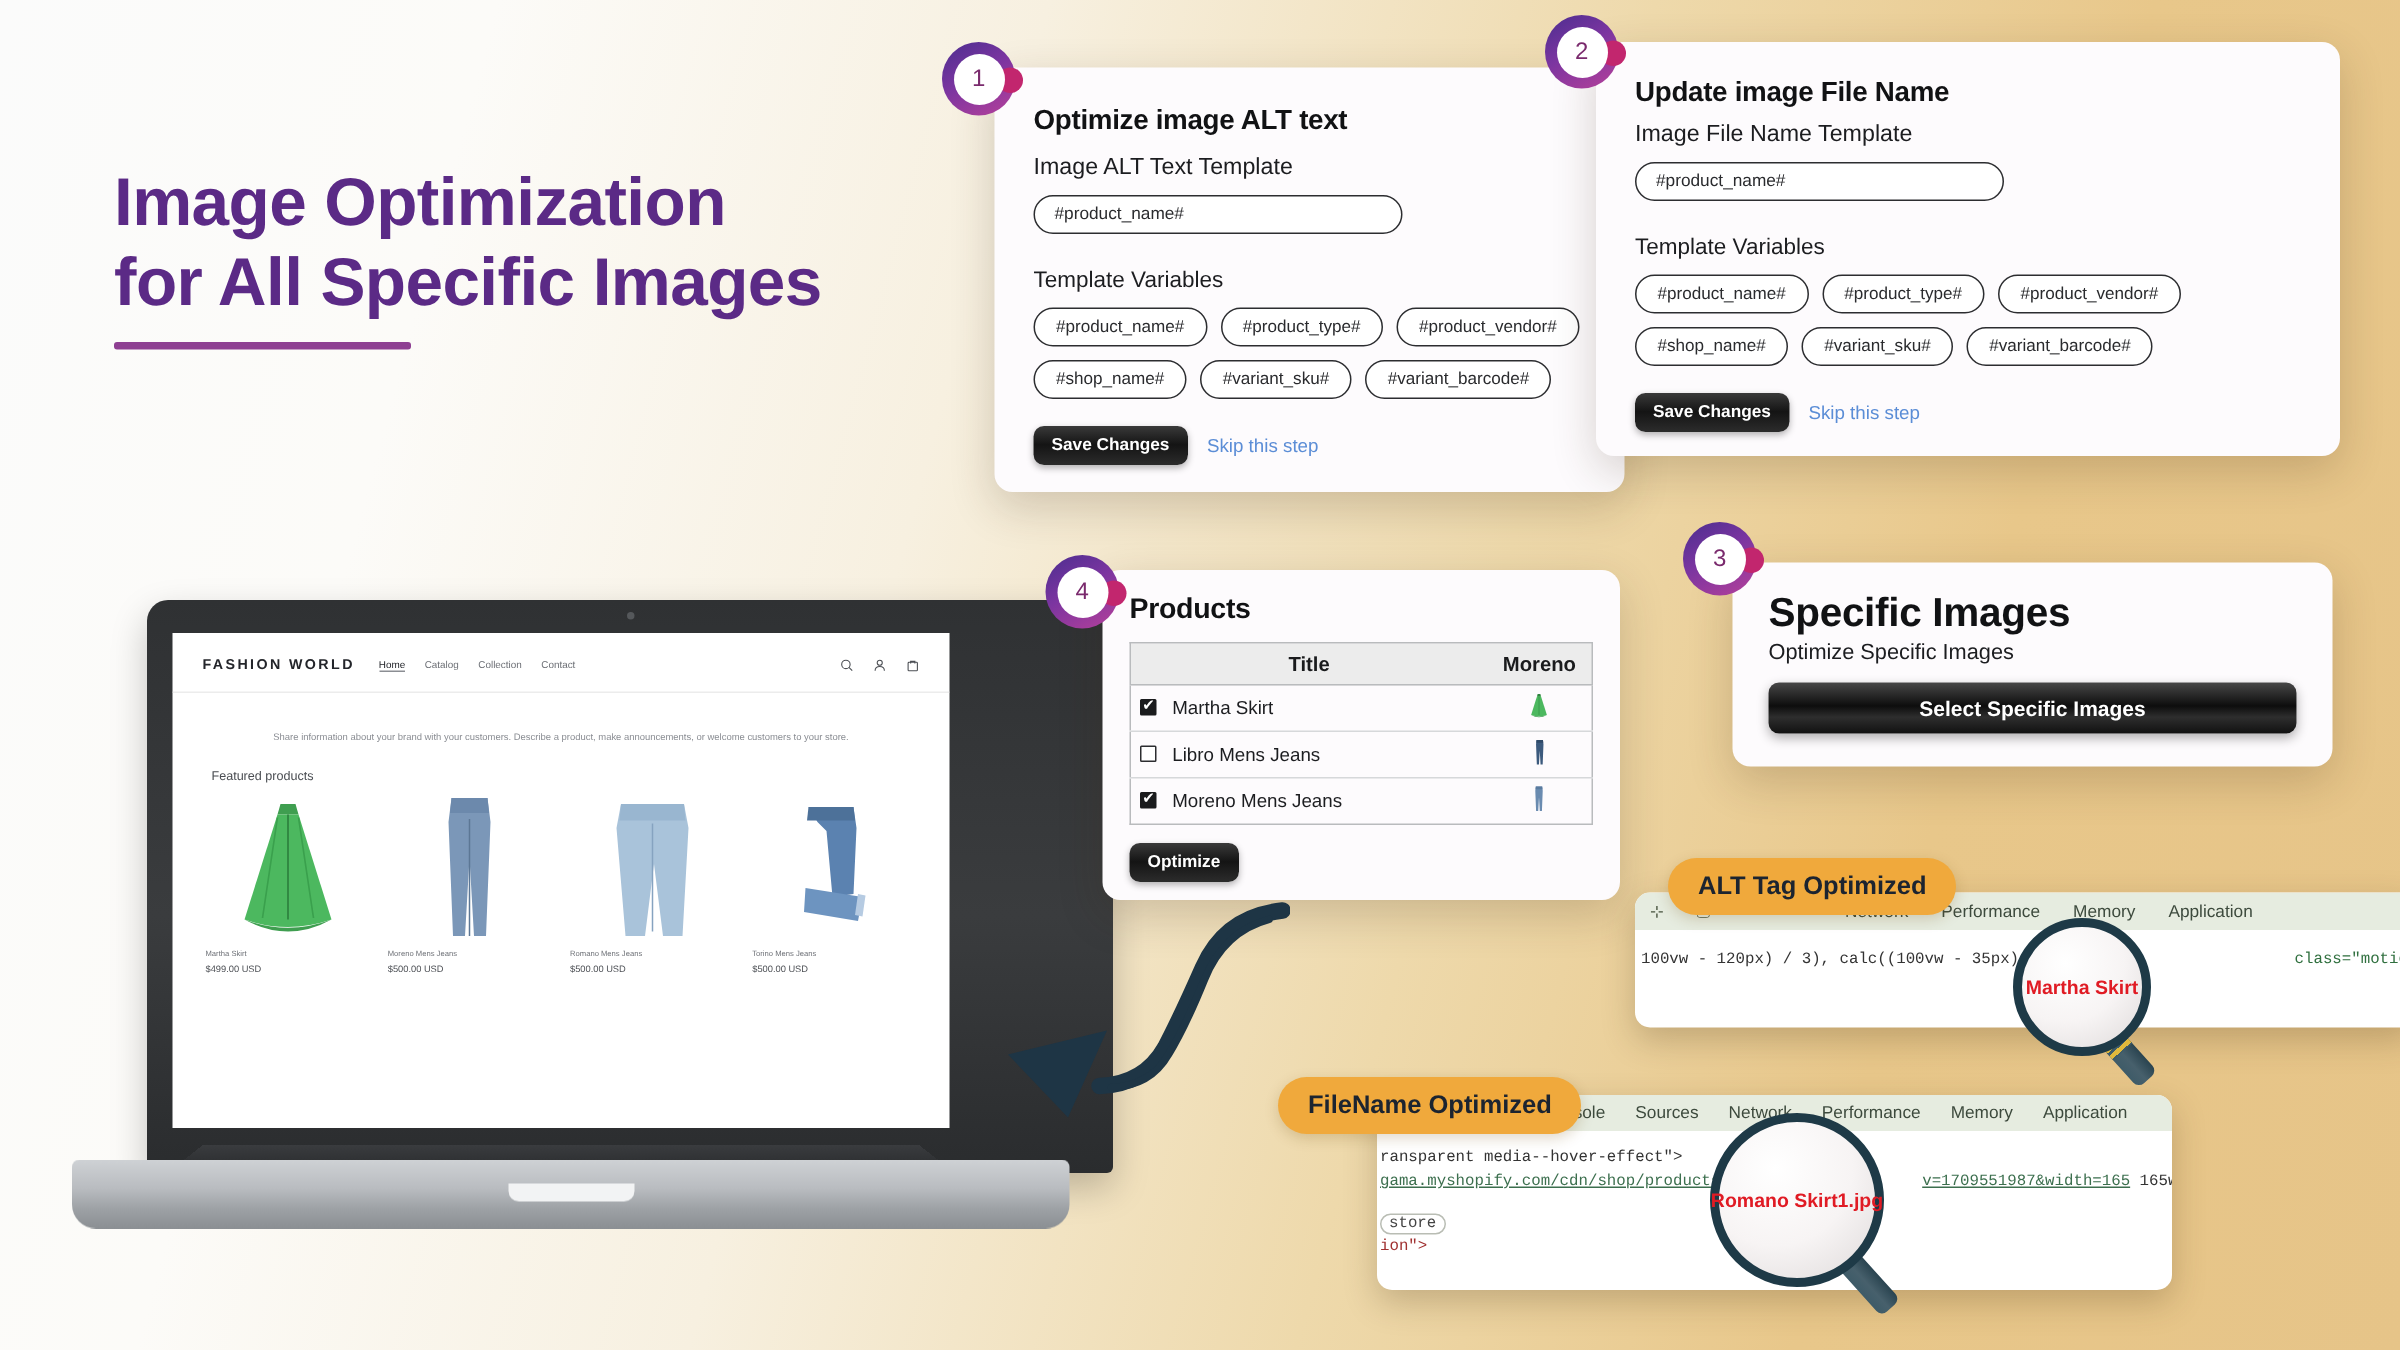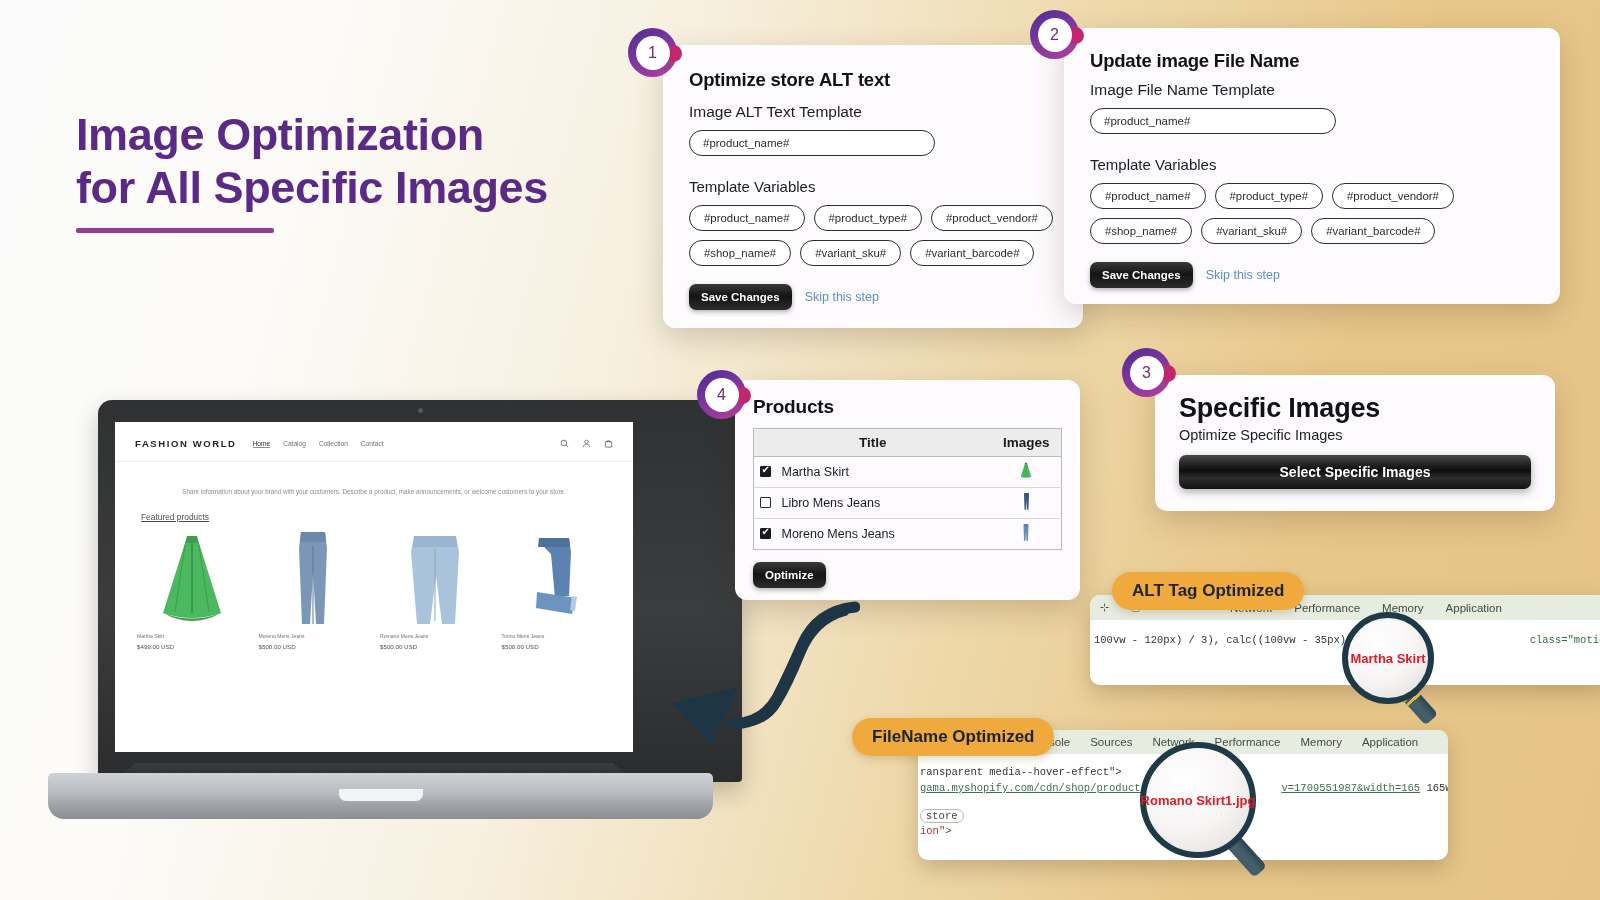--- a/index.html
+++ b/index.html
@@ -59,21 +59,21 @@
     border-bottom:1px solid #ececec;
   }
   .brand { font-size:9.5px; font-weight:800; letter-spacing:1.6px; color:#23252a; }
   .nav-links { display:flex; gap:13px; margin-left:16px; }
   .nav-links span { font-size:6.6px; color:#6d7076; }
   .nav-links span.active { color:#23252a; border-bottom:1px solid #8b8e93; }
   .nav-icons { margin-left:auto; display:flex; gap:13px; align-items:center; color:#4c4f54; }
   .store-hero { text-align:center; padding:16px 56px 8px; }
   .store-hero h2 { font-size:17px; font-weight:400; color:#32353a; }
   .store-hero p { font-size:6.3px; color:#8a8d93; line-height:1.85; margin-top:8px; }
-  .feat-title { font-size:8.4px; color:#4a4d52; padding:6px 0 0 26px;text-decoration:underline; }
+  .feat-title { font-size:8.4px; color:#4a4d52; padding:6px 0 0 26px; }
   .prod-grid { display:flex; padding:6px 22px 0 22px; gap:12px; }
   .prod { flex:1; }
   .prod .ph { height:98px; display:flex; align-items:flex-end; justify-content:center; }
   .prod .pname { font-size:5.1px; color:#6f7278; margin-top:7px; }
   .prod .pprice { font-size:6.2px; color:#4e5156; margin-top:4px; }
 
   
   .card {
     position: absolute; background: #fdfbfd; border-radius: 12px;
     box-shadow: 0 10px 30px rgba(60,40,20,.20);
@@ -300,21 +300,21 @@
     <path d="M195 12q-38 4-53 38t-25 53q-14 25-44 26" fill="none" stroke="#1e3545" stroke-width="11" stroke-linecap="round"></path>
     <path d="M186 18q-30 8-43 40t-24 50q-12 21-38 22" fill="none" stroke="#1e3545" stroke-width="5" stroke-linecap="round"></path>
     <path d="M12 108 78 92 52 150z" fill="#1e3545"></path>
   </svg>
 </div>
 
 <div class="badge" style="left:628px; top:28px;">
   <i>1</i>
 </div>
 <div class="card" id="card1" style="left:663px; top:45px; width:420px; padding:24px 26px 18px;">
-  <h3>Optimize store ALT text</h3>
+  <h3>Optimize image ALT text</h3>
   <div class="sub">Image ALT Text Template</div>
   <div class="tinput">#product_name#</div>
   <div class="varlabel">Template Variables</div>
   <div class="chips">
     <div class="chip">#product_name#</div>
     <div class="chip">#product_type#</div>
     <div class="chip">#product_vendor#</div>
     <div class="chip">#shop_name#</div>
     <div class="chip">#variant_sku#</div>
     <div class="chip">#variant_barcode#</div>
@@ -349,21 +349,21 @@
 
 <div class="badge" style="left:697px; top:370px;">
   <i>4</i>
 </div>
 <div class="card" id="products-card">
   <h3>Products</h3>
   <table class="ptable">
     <thead>
       <tr>
         <th>Title</th>
-        <th class="thumb">Images</th>
+        <th class="thumb">Moreno</th>
       </tr>
     </thead>
     <tbody>
       <tr>
         <td>
           <span class="cbx on"></span>
           <span>Martha Skirt</span>
         </td>
         <td class="thumb">
           <svg width="16" height="17" viewBox="0 0 86 94">

